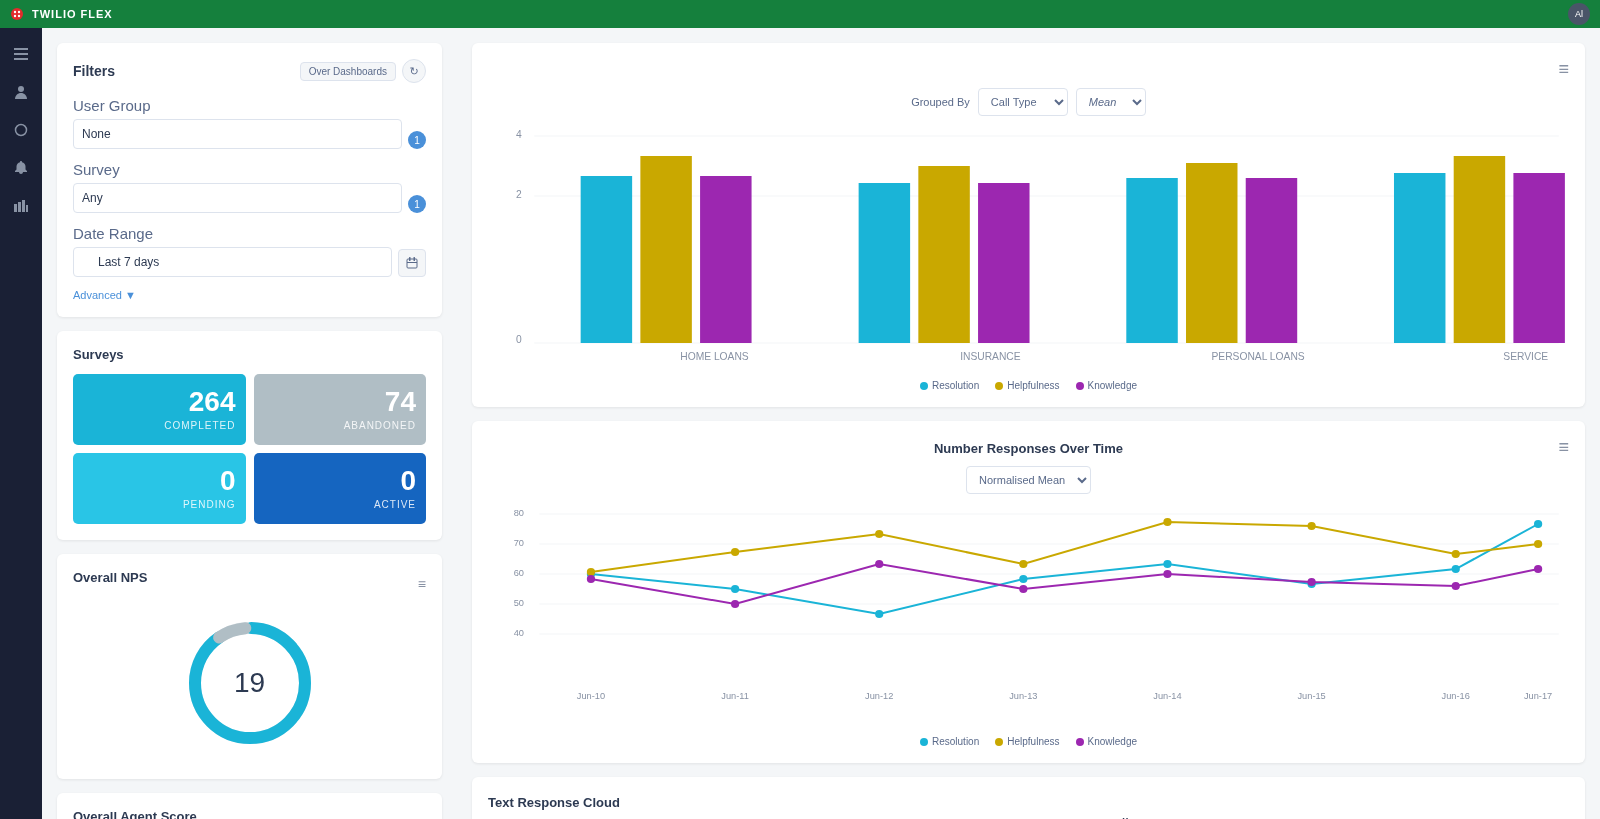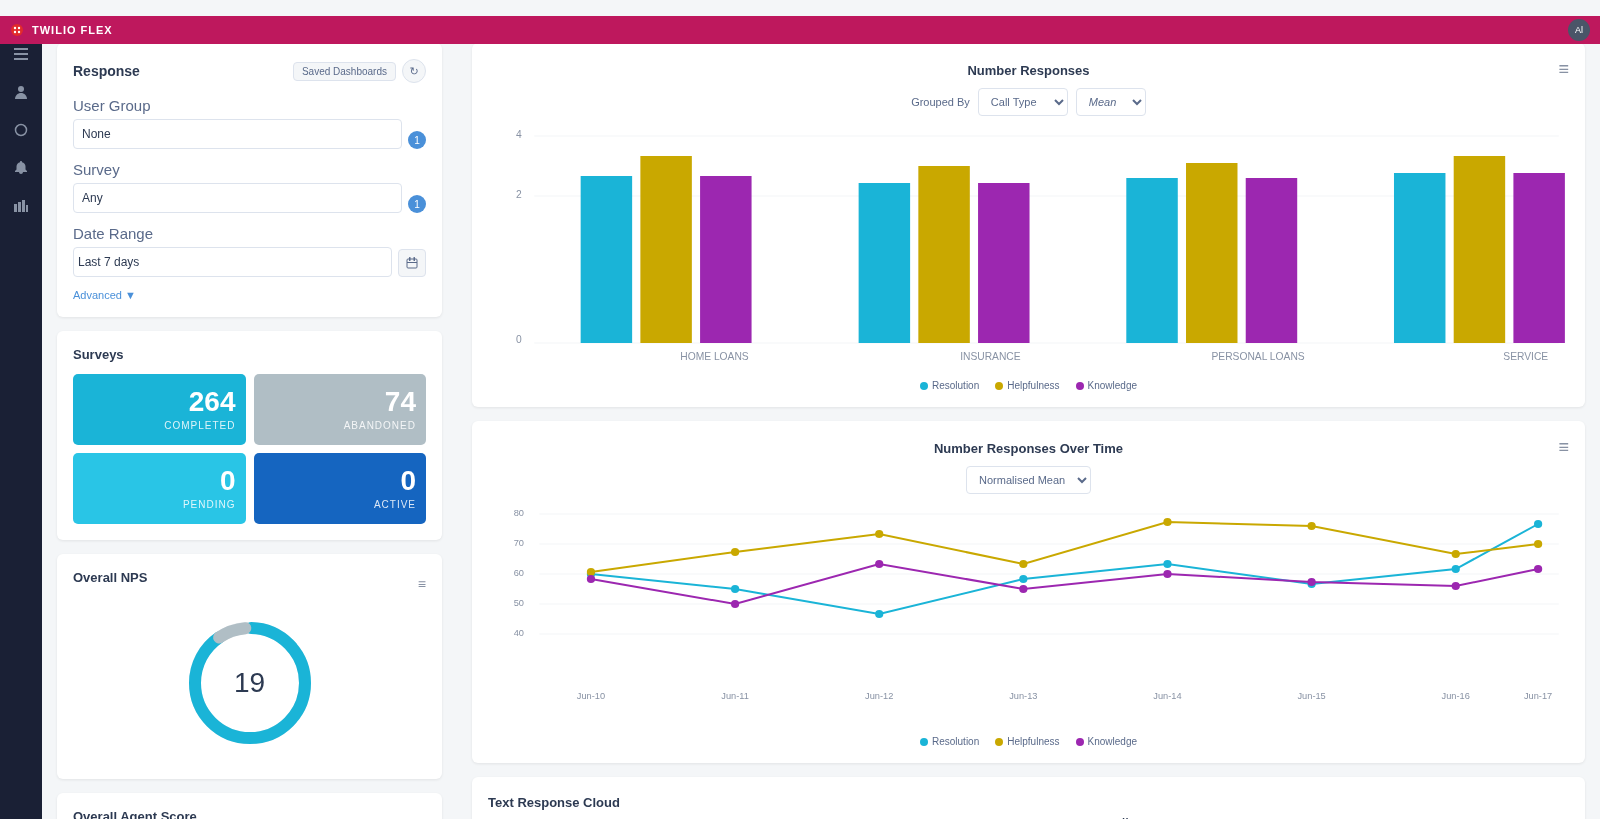--- a/index.html
+++ b/index.html
@@ -1,21 +1,21 @@
 <!DOCTYPE html>
 <html><head>
   <meta charset="utf-8">
   <style>
     * { box-sizing: border-box; margin: 0; padding: 0; }
     body { font-family: -apple-system, BlinkMacSystemFont, 'Segoe UI', sans-serif; background: #f4f6f8; display: flex; height: 100vh; overflow: hidden; }
 
     
     .topbar {
-      position: fixed; top: 16px; left: 0; right: 0; height: 28px;
-      background: #be185d; display: flex; align-items: center; padding: 0 10px;
+      position: fixed; top: 0; left: 0; right: 0; height: 28px;
+      background: #15803d; display: flex; align-items: center; padding: 0 10px;
       z-index: 100; justify-content: space-between;
     }
     .topbar-left { display: flex; align-items: center; gap: 8px; }
     .topbar-logo { color: #fff; font-size: 11px; font-weight: 600; letter-spacing: 1px; }
     .topbar-right { display: flex; align-items: center; gap: 8px; }
     .topbar-avatar { width: 22px; height: 22px; border-radius: 50%; background: #4a5568; display: flex; align-items: center; justify-content: center; color: #fff; font-size: 9px; }
 
     
     .sidebar {
       position: fixed; top: 28px; left: 0; bottom: 0; width: 42px;
@@ -66,21 +66,21 @@
       flex: 1; height: 30px; border: 1px solid #dde3ed; border-radius: 4px;
       padding: 0 8px; font-size: 12px; color: #2d3a52; background: #fff;
       appearance: none; cursor: pointer;
     }
     .form-badge {
       width: 18px; height: 18px; border-radius: 50%; background: #4a90d9;
       color: #fff; font-size: 10px; display: flex; align-items: center; justify-content: center;
     }
     .form-input {
       flex: 1; height: 30px; border: 1px solid #dde3ed; border-radius: 4px;
-      padding: 0 4px; font-size: 12px; color: #2d3a52;
+      padding: 0 24px; font-size: 12px; color: #2d3a52;
     }
     .calendar-btn {
       width: 28px; height: 28px; display: flex; align-items: center; justify-content: center;
       background: #f4f6f8; border: 1px solid #dde3ed; border-radius: 4px; cursor: pointer; color: #5a6a8a;
     }
     .advanced-link { color: #4a90d9; font-size: 11px; cursor: pointer; display: flex; align-items: center; gap: 3px; }
 
     
     .surveys-grid { display: grid; grid-template-columns: 1fr 1fr; gap: 8px; margin-top: 10px; }
     .stat-box {
@@ -178,23 +178,23 @@
       </svg>
   </div>
 </div>
 
 <div class="main-wrapper">
 
   <div class="left-panel">
 
     <div class="card">
       <div class="filters-header">
-        <span class="filters-title">Response</span>
+        <span class="filters-title">Filters</span>
         <div style="display:flex;gap:6px;align-items:center;">
-          <button class="saved-dashboards-btn">Saved Dashboards</button>
+          <button class="saved-dashboards-btn">Over Dashboards</button>
           <div class="refresh-btn">↻</div>
         </div>
       </div>
 
       <div class="form-group">
         <label class="form-label">User Group</label>
         <div class="form-row">
           <select class="form-select">
             <option>None</option>
           </select>
@@ -282,23 +282,20 @@
 
     </div>
 
   </div>
 
   <div class="right-panel">
 
     <div class="chart-card">
       <div style="display:flex;align-items:center;justify-content:space-between;margin-bottom:8px;">
         <div style="flex:1;"></div>
-        <div style="flex:2;text-align:center;">
-          <span class="chart-title" style="margin:0;">Number Responses</span>
-        </div>
         <div style="flex:1;display:flex;justify-content:flex-end;">
           <span style="color:#8892a4;font-size:18px;cursor:pointer;">≡</span>
         </div>
       </div>
 
       <div style="display:flex;align-items:center;justify-content:center;gap:8px;margin-bottom:12px;">
         <span style="font-size:11px;color:#5a6a8a;">Grouped By</span>
         <select class="chart-select" style="min-width:90px;">
           <option>Call Type</option>
         </select>

